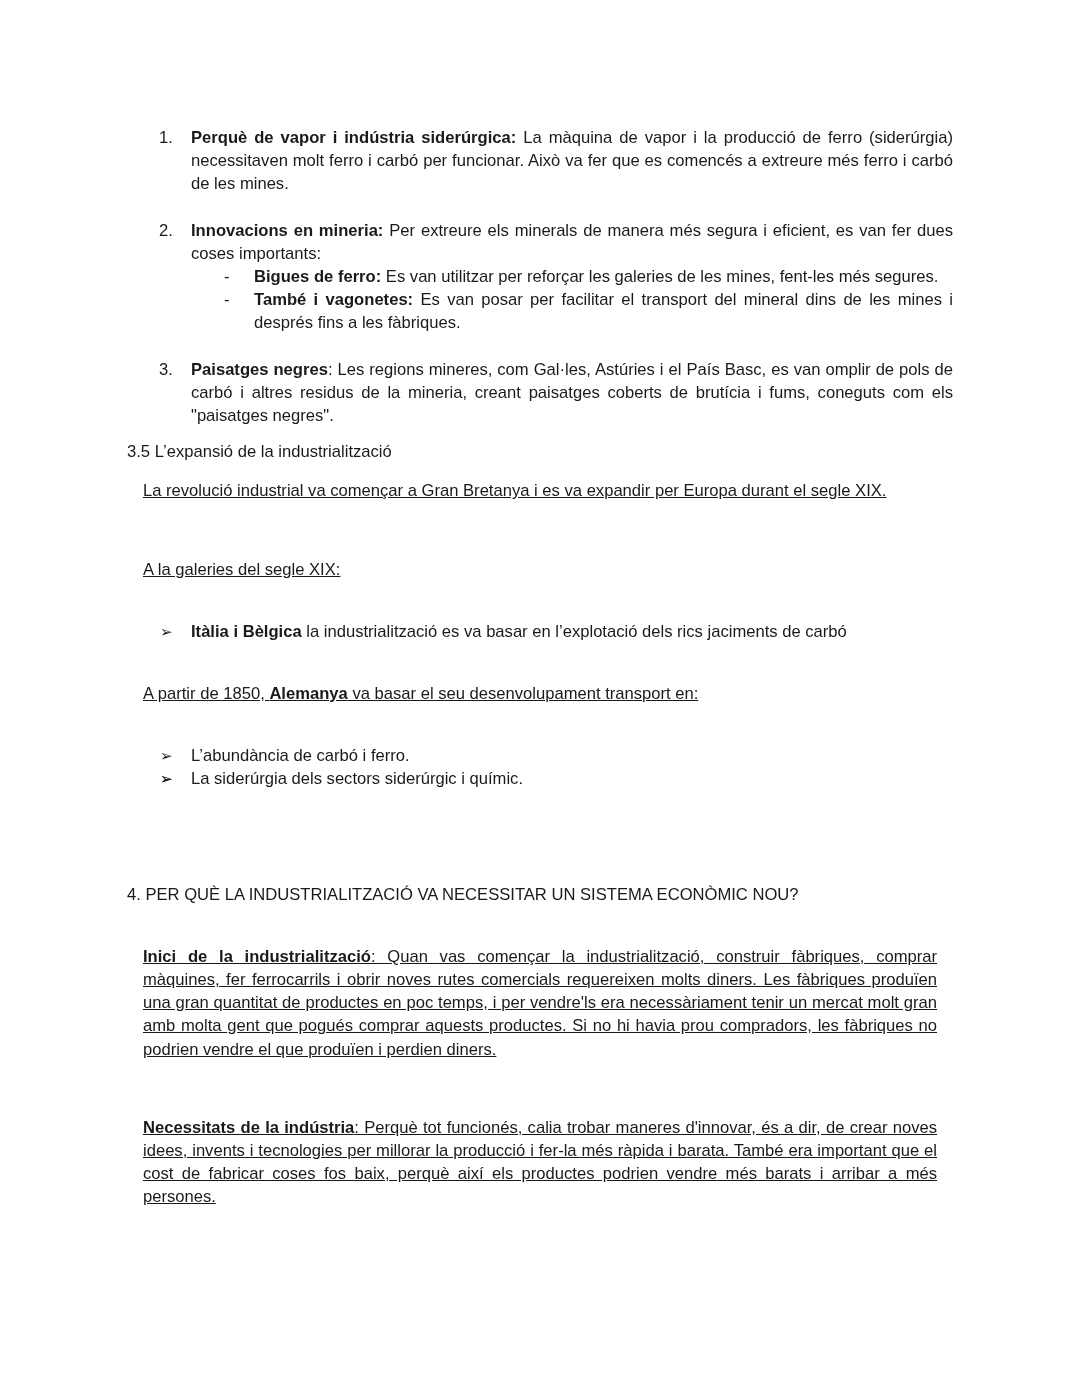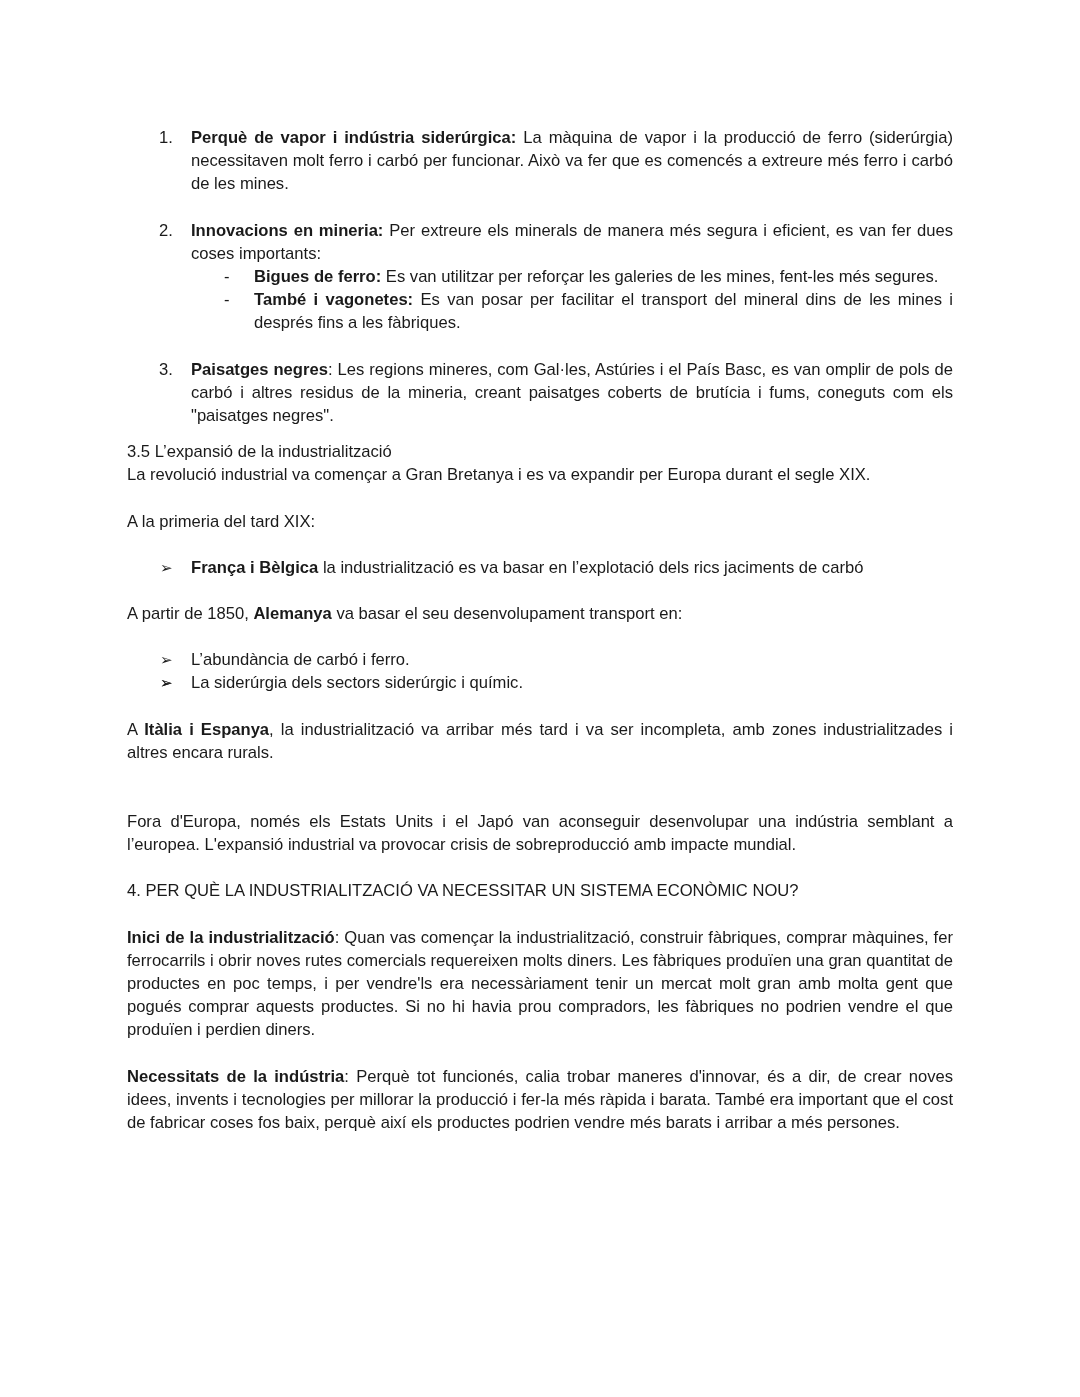--- a/index.html
+++ b/index.html
@@ -19,21 +19,21 @@
   .gap-lg { height: 23px; }
 
   .dash-list { margin: 0; padding: 0; list-style: none; }
   .dash-item { position: relative; padding-left: 64px; }
   .dash-item .dash { position: absolute; left: 34px; top: 0; }
 
   .arrow-list { margin: 0; padding: 0; list-style: none; }
   .arrow-item { position: relative; padding-left: 64px; }
   .arrow-item .arrow { position: absolute; left: 33px; top: 0; font-size: 15px; }
 
-  .p { margin: 0; }
+  .p { margin: 16px; text-decoration: underline; }
   .heading-sec { font-weight: normal; }
 </style>
 </head>
 <body>
 
 <div class="page line-h">
 
   <div class="num-item just">
     <span class="marker">1.</span>
     <b>Perquè de vapor i indústria siderúrgica:</b><span> La màquina de vapor i la producció de ferro (siderúrgia) necessitaven molt ferro i carbó per funcionar. Això va fer que es comencés a extreure més ferro i carbó de les mines.</span>
@@ -58,26 +58,26 @@
 
   <div class="num-item just">
     <span class="marker">3.</span>
     <b>Paisatges negres</b><span>: Les regions mineres, com Gal·les, Astúries i el País Basc, es van omplir de pols de carbó i altres residus de la mineria, creant paisatges coberts de brutícia i fums, coneguts com els "paisatges negres".</span>
   </div>
   <div style="height:13px;"></div>
 
   <div class="heading-sec">3.5 L’expansió de la industrialització</div>
   <p class="p">La revolució industrial va començar a Gran Bretanya i es va expandir per Europa durant el segle XIX.</p>
   <div class="gap-lg"></div>
-  <p class="p">A la primeria del tard XIX:</p>
+  <p class="p">A la galeries del segle XIX:</p>
   <div class="gap-lg"></div>
   <ul class="arrow-list">
     <li class="arrow-item">
       <span class="arrow">➢</span>
-      <b>França i Bèlgica</b><span> la industrialització es va basar en l’explotació dels rics jaciments de carbó</span>
+      <b>Itàlia i Bèlgica</b><span> la industrialització es va basar en l’explotació dels rics jaciments de carbó</span>
     </li>
   </ul>
   <div class="gap-lg"></div>
 
   <p class="p">
     <span>A partir de 1850, </span><b>Alemanya</b><span> va basar el seu desenvolupament transport en:</span>
   </p>
   <div class="gap-lg"></div>
   <ul class="arrow-list">
     <li class="arrow-item">
@@ -87,28 +87,24 @@
     <li class="arrow-item">
       <span class="arrow">➢</span>
     </li>
     <li class="arrow-item">
       <span class="arrow">➢</span>
       <span>La siderúrgia dels sectors siderúrgic i químic.</span>
     </li>
   </ul>
   <div class="gap-lg"></div>
 
-  <p class="p just">
-    <span>A </span><b>Itàlia i Espanya</b><span>, la industrialització va arribar més tard i va ser incompleta, amb zones industrialitzades i altres encara rurals.</span>
-  </p>
   <div class="gap-lg"></div>
 
   <div class="gap-lg"></div>
 
-  <p class="p just">Fora d'Europa, només els Estats Units i el Japó van aconseguir desenvolupar una indústria semblant a l’europea. L'expansió industrial va provocar crisis de sobreproducció amb impacte mundial.</p>
   <div class="gap-lg"></div>
 
   <div class="heading-sec">4. PER QUÈ LA INDUSTRIALITZACIÓ VA NECESSITAR UN SISTEMA ECONÒMIC NOU?</div>
   <div class="gap-lg"></div>
 
   <p class="p just">
     <b>Inici de la industrialització</b><span>: Quan vas començar la industrialització, construir fàbriques, comprar màquines, fer ferrocarrils i obrir noves rutes comercials requereixen molts diners. Les fàbriques produïen una gran quantitat de productes en poc temps, i per vendre'ls era necessàriament tenir un mercat molt gran amb molta gent que pogués comprar aquests productes. Si no hi havia prou compradors, les fàbriques no podrien vendre el que produïen i perdien diners.</span>
   </p>
   <div class="gap-lg"></div>
 

